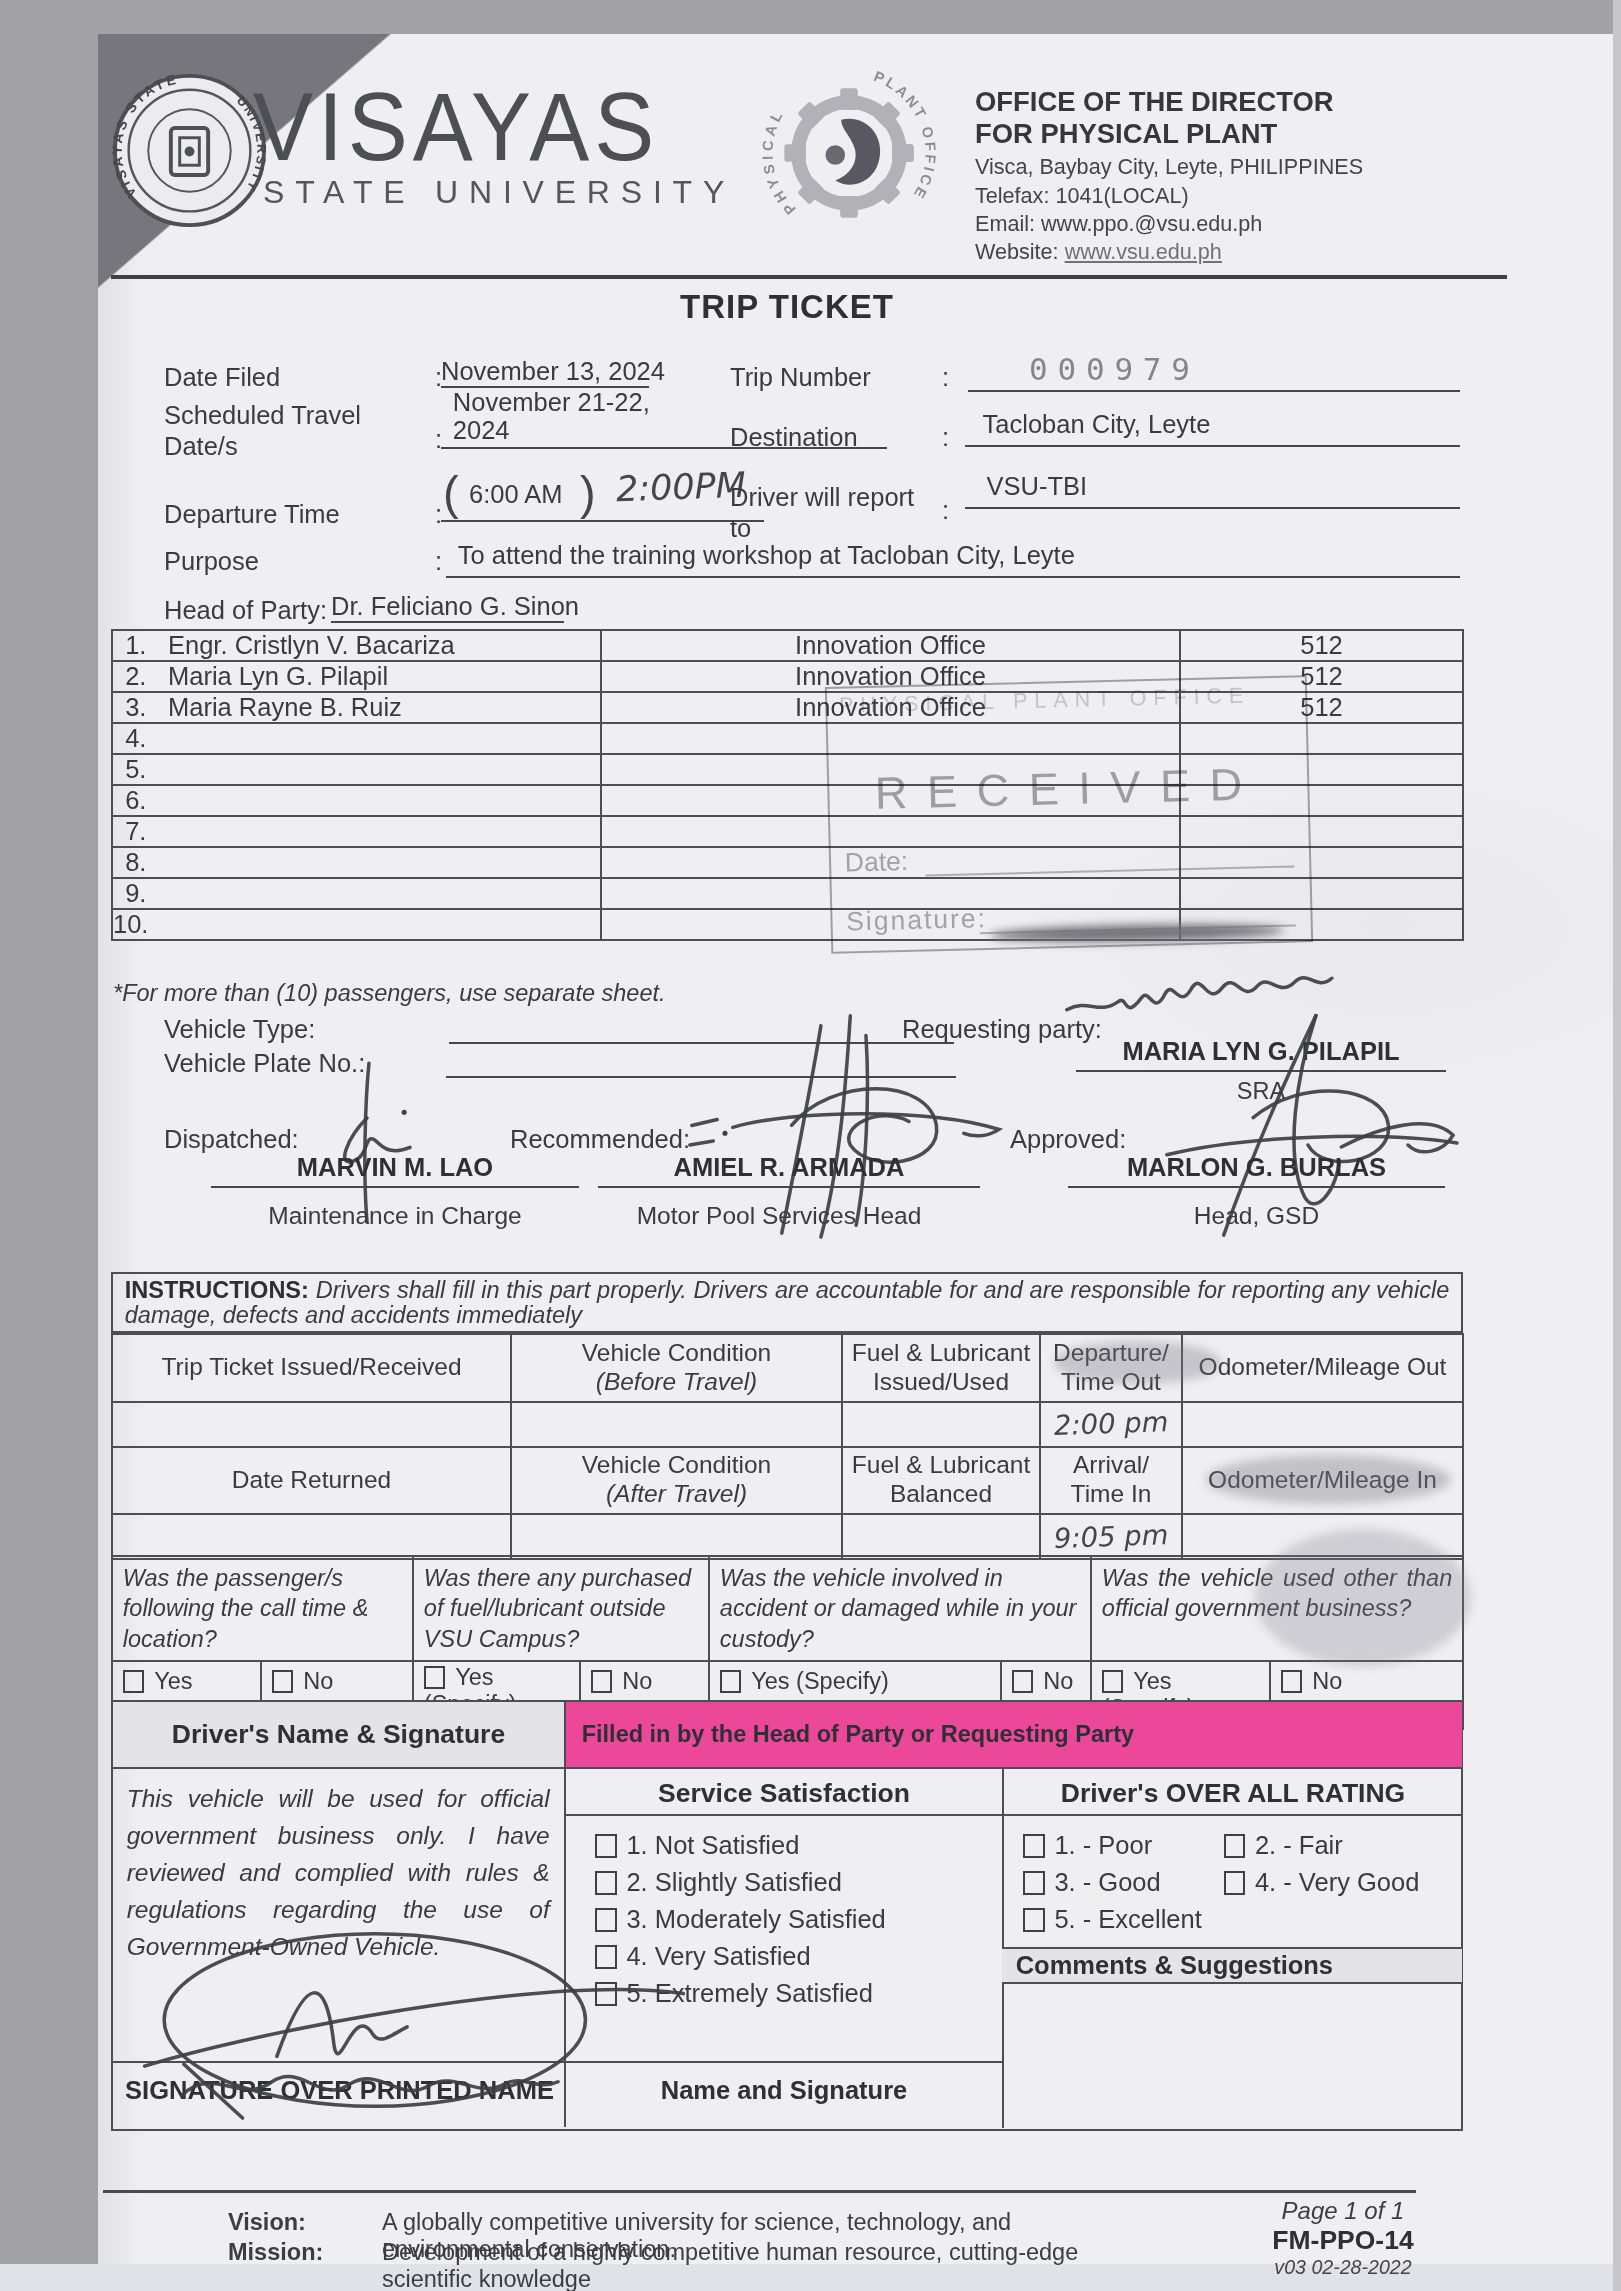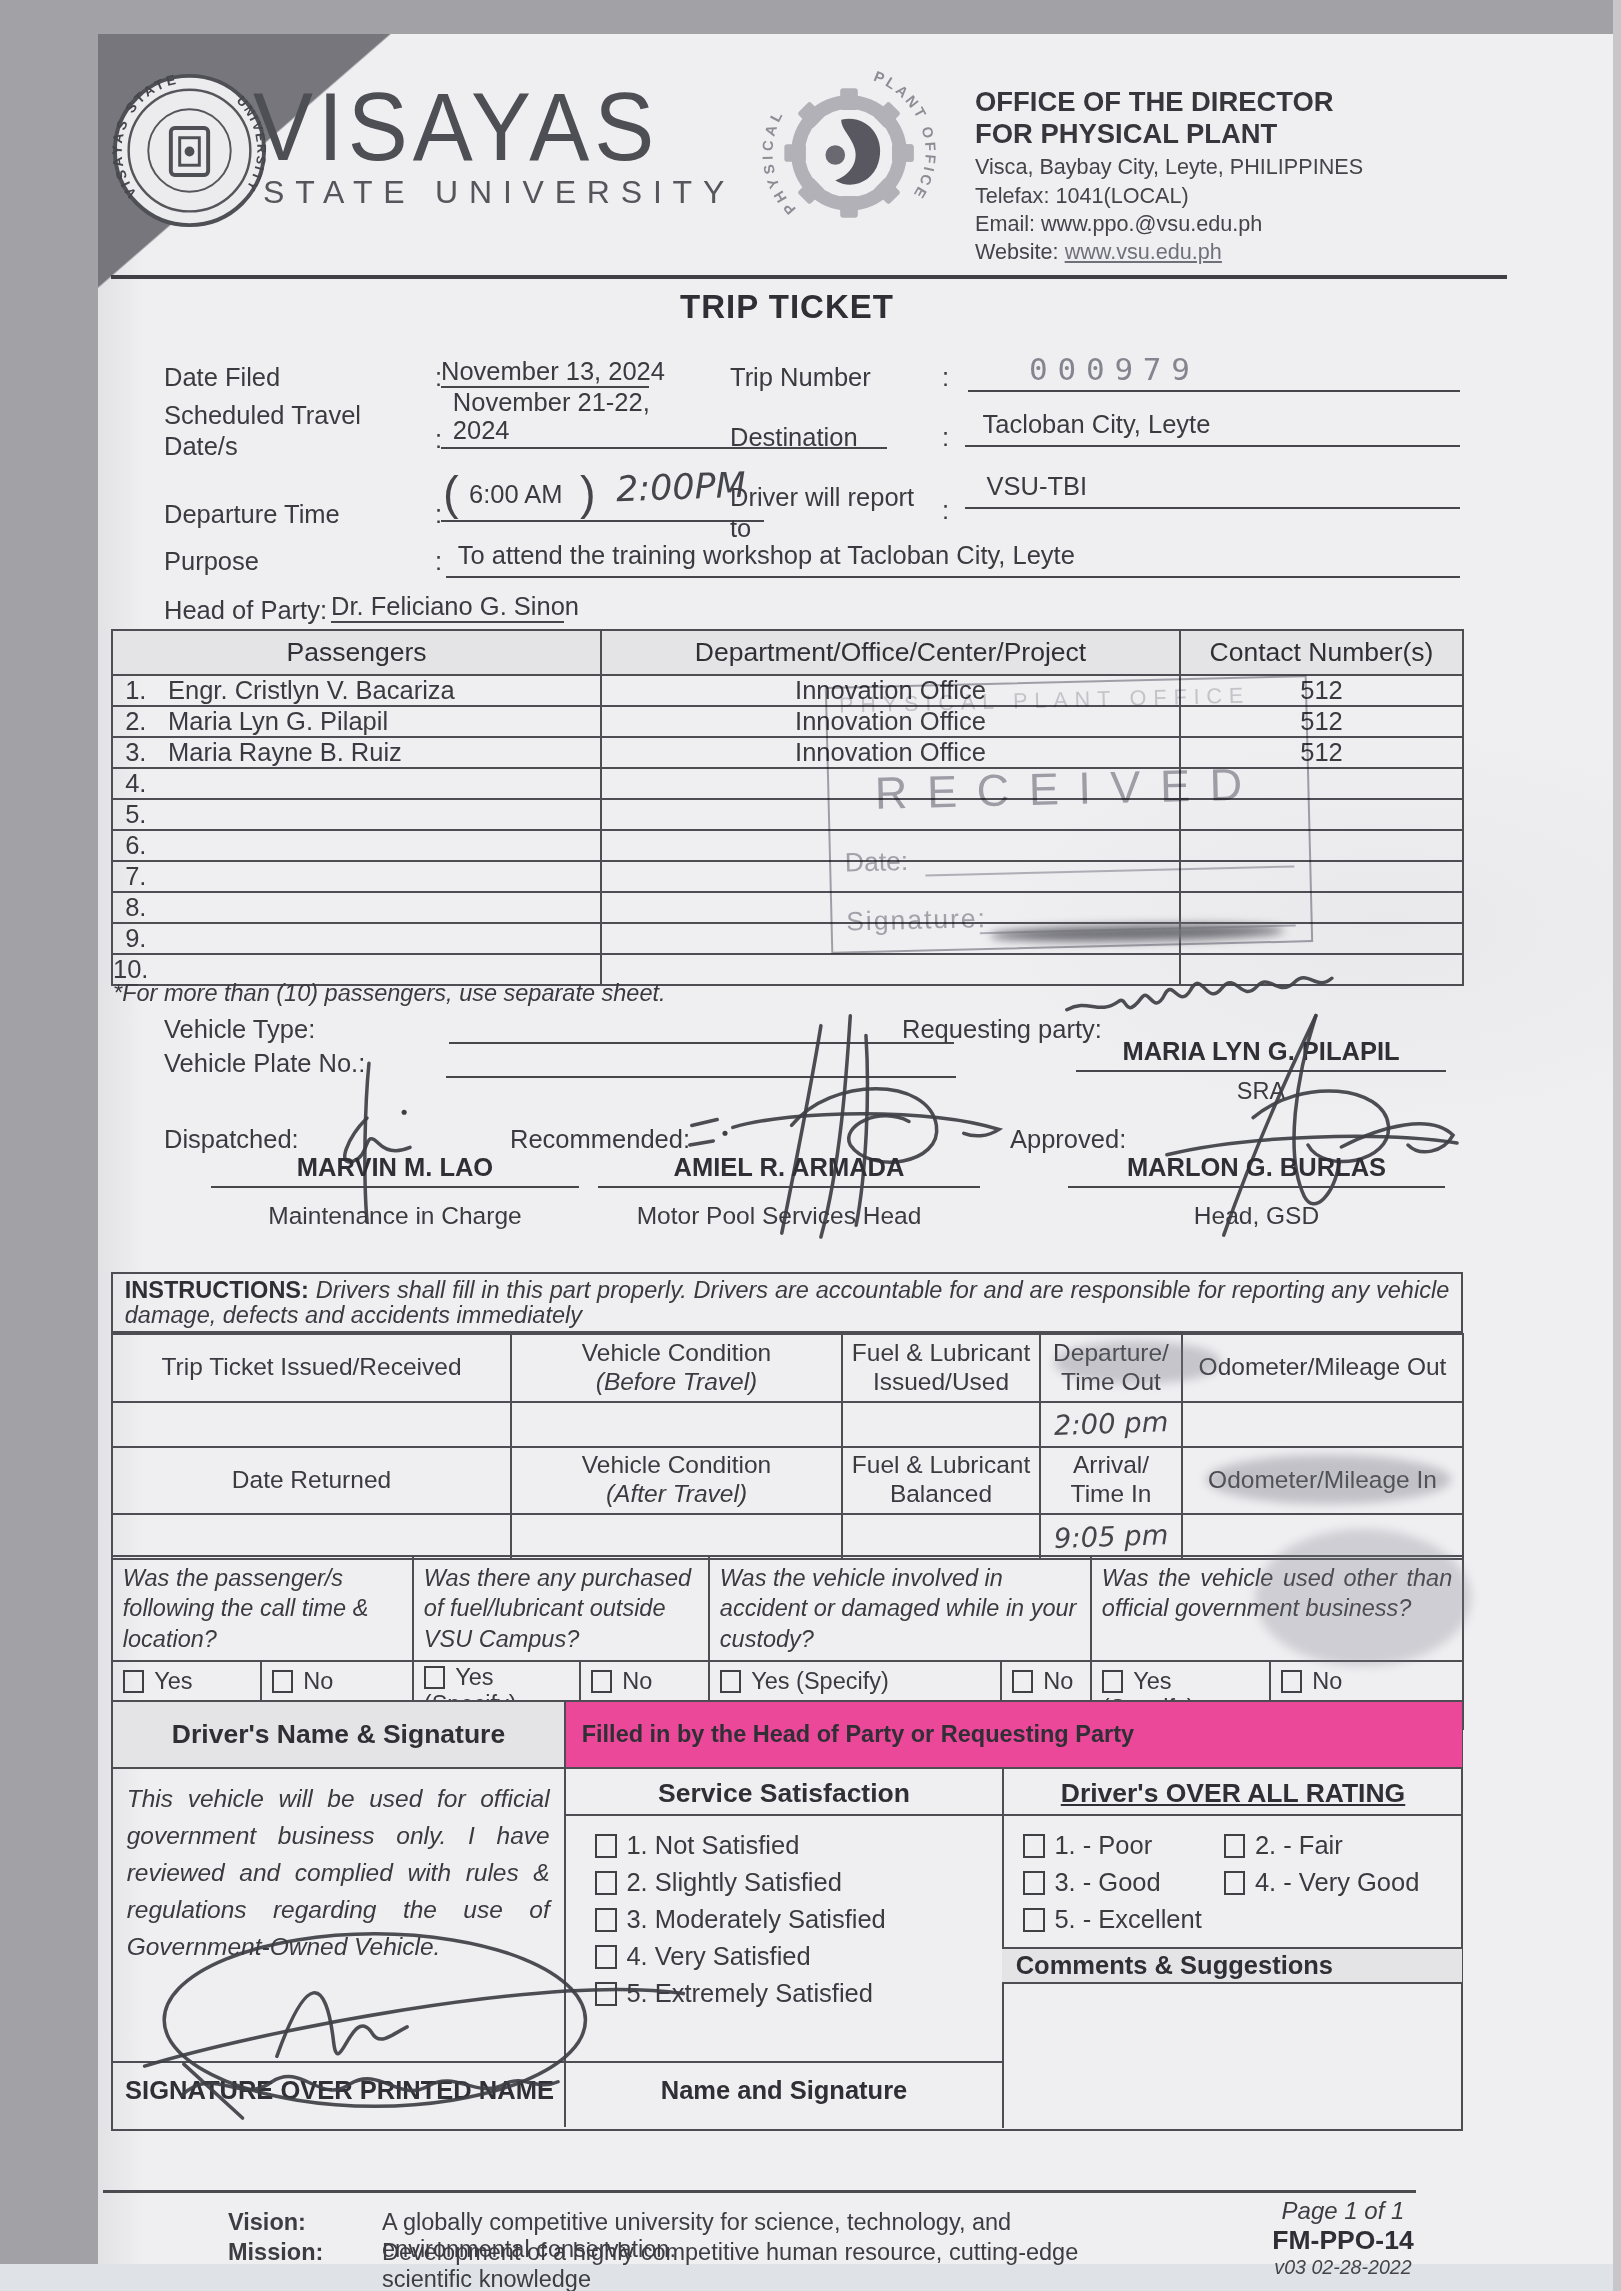--- a/index.html
+++ b/index.html
@@ -186,25 +186,20 @@
 <div class="abs lbl" style="left:164px;top:596px;">Head of Party:</div>
 <div class="abs lbl ul" style="left:331px;top:592px;width:233px;">Dr. Feliciano G. Sinon</div>
 
 <table class="abs ptable" style="left:111px;top:629px;width:1352px;">
   <colgroup>
       <col style="width:489px">
       <col style="width:579px">
       <col style="width:283px">
     </colgroup>
   <tbody>
-      <tr>
-    <th>Passengers</th>
-    <th>Department/Office/Center/Project</th>
-    <th>Contact Number(s)</th>
-  </tr>
   <tr>
         <td><span class="pnum">1.</span><span>Engr. Cristlyn V. Bacariza</span></td>
         <td class="ctr">Innovation Office</td>
         <td class="ctr">512</td>
       </tr>
   <tr>
         <td><span class="pnum">2.</span><span>Maria Lyn G. Pilapil</span></td>
         <td class="ctr">Innovation Office</td>
         <td class="ctr">512</td>
       </tr>
@@ -416,21 +411,21 @@
   <div class="abs" style="left:453px;top:112px;width:436px;border-bottom:2px solid var(--border);"></div>
   <div class="abs" style="left:482px;top:125px;font-size:25.5px;line-height:37px;">
     <div><span class="cb"></span><span>1.  Not Satisfied</span></div>
     <div><span class="cb"></span><span>2.  Slightly Satisfied</span></div>
     <div><span class="cb"></span><span>3.  Moderately Satisfied</span></div>
     <div><span class="cb"></span><span>4.  Very Satisfied</span></div>
     <div><span class="cb"></span><span>5.  Extremely Satisfied</span></div>
   </div>
   <div class="abs" style="left:889px;top:67px;width:2px;height:359px;background:var(--border);"></div>
 
-  <div class="abs ctr" style="left:891px;top:76px;width:458px;font-size:26.5px;font-weight:bold;color:var(--ink2);text-decoration:underline;">Driver's OVER ALL RATING</div>
+  <div class="abs ctr" style="left:891px;top:76px;width:458px;font-size:26.5px;font-weight:bold;color:var(--ink2);">Driver's OVER ALL RATING</div>
   <div class="abs" style="left:891px;top:112px;width:458px;border-bottom:2px solid var(--border);"></div>
   <div class="abs" style="left:910px;top:125px;width:436px;font-size:25.5px;line-height:37px;display:grid;grid-template-columns:46% 54%;">
     <div><span class="cb"></span><span>1. - Poor</span></div>
     <div><span class="cb"></span><span>2. - Fair</span></div>
     <div><span class="cb"></span><span>3. - Good</span></div>
     <div><span class="cb"></span><span>4. - Very Good</span></div>
     <div><span class="cb"></span><span>5. - Excellent</span></div>
   </div>
   <div class="abs" style="left:889px;top:245px;width:460px;height:37px;background:var(--shade);border-top:2px solid var(--border);border-bottom:2px solid var(--border);display:flex;align-items:center;padding-left:13.7px;font-size:25.5px;font-weight:bold;color:var(--ink2);">Comments &amp; Suggestions</div>
 

